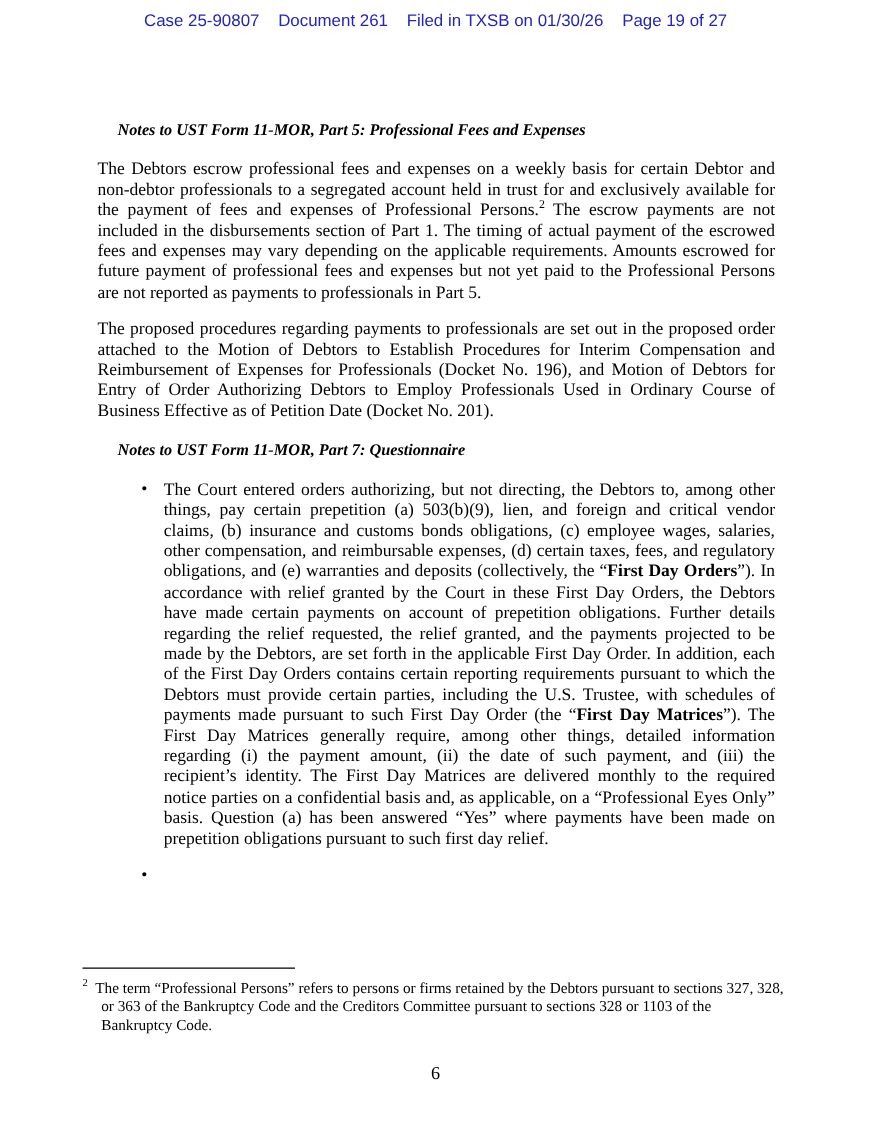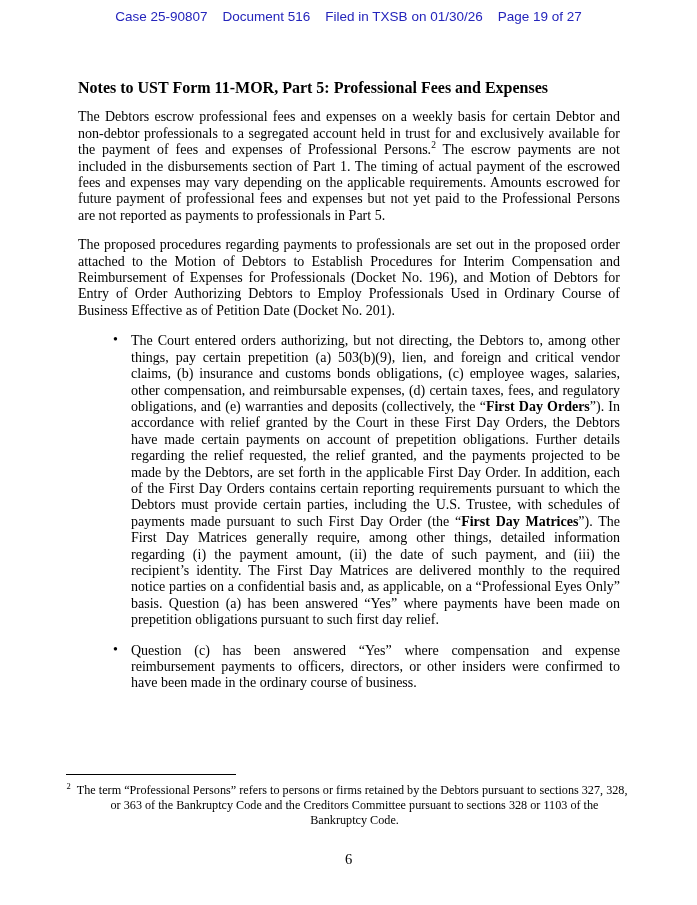--- a/index.html
+++ b/index.html
@@ -26,24 +26,25 @@
   .content {
     position: absolute;
     top: 80px;
     left: 78px;
     width: 542px;
     font-size: 14px;
     line-height: 16.4px;
     text-align: justify;
   }
   .heading {
-    font-size: 16px;
+    font-size: 13px;
     font-weight: bold;
-    margin: 0;
+    margin: 16px;
     text-align: left;
+    font-style: italic;
   }
   .heading.spaced { margin-top: 14px; }
   .para { margin: 13px 0 0 0; }
   .fnref {
     font-size: 9.5px;
     vertical-align: super;
     line-height: 0;
   }
   .cite { }
   .term { font-weight: bold; margin-top: 28px; }
@@ -66,21 +67,21 @@
     font-size: 12.2px;
     line-height: 15.2px;
     text-align: left;
   }
   .fn-rule {
     width: 170px;
     height: 0;
     border-top: 1.5px solid #000;
     margin: 0 0 8px 0;
   }
-  .fn-body { padding-left: 15px; text-indent: -15px; text-align: center; }
+  .fn-body { padding-left: 15px; text-indent: -15px; }
   .fn-marker {
     font-size: 8.5px;
     vertical-align: super;
     line-height: 0;
     margin-right: 6px;
   }
   .page-number {
     position: absolute;
     top: 851px;
     left: 0; right: 0;
@@ -88,38 +89,39 @@
     font-size: 14.5px;
   }
 </style>
 </head>
 <body>
 
 <div class="page">
 
   <div class="stamp">
       <span>Case 25-90807</span>
-      <span>Document 516</span>
+      <span>Document 261</span>
       <span>Filed in TXSB on 01/30/26</span>
       <span>Page 19 of 27</span>
     </div>
 
   <div class="content">
 
     <p class="heading">Notes to UST Form 11-MOR, Part 5: Professional Fees and Expenses</p>
 
     <p class="para"><span>The Debtors escrow professional fees and expenses on a weekly basis for certain Debtor and non-debtor professionals to a segregated account held in trust for and exclusively available for the payment of fees and expenses of Professional Persons.</span><sup class="fnref">2</sup><span> The escrow payments are not included in the disbursements section of Part 1. The timing of actual payment of the escrowed fees and expenses may vary depending on the applicable requirements. Amounts escrowed for future payment of professional fees and expenses but not yet paid to the Professional Persons are not reported as payments to professionals in Part 5.</span></p>
 
     <p class="para"><span>The proposed procedures regarding payments to professionals are set out in the proposed order attached to the </span><span class="cite">Motion of Debtors to Establish Procedures for Interim Compensation and Reimbursement of Expenses for Professionals</span><span> (Docket No. 196), and </span><span class="cite">Motion of Debtors for Entry of Order Authorizing Debtors to Employ Professionals Used in Ordinary Course of Business Effective as of Petition Date</span><span> (Docket No. 201).</span></p>
 
 
+    <p class="heading spaced">Notes to UST Form 11-MOR, Part 7: Questionnaire</p>
 
     <ul class="bullets">
       <li><span class="bullet-glyph">•</span><span>The Court entered orders authorizing, but not directing, the Debtors to, among other things, pay certain prepetition (a) 503(b)(9), lien, and foreign and critical vendor claims, (b) insurance and customs bonds obligations, (c) employee wages, salaries, other compensation, and reimbursable expenses, (d) certain taxes, fees, and regulatory obligations, and (e) warranties and deposits (collectively, the “</span><span class="term">First Day Orders</span><span>”). In accordance with relief granted by the Court in these First Day Orders, the Debtors have made certain payments on account of prepetition obligations. Further details regarding the relief requested, the relief granted, and the payments projected to be made by the Debtors, are set forth in the applicable First Day Order. In addition, each of the First Day Orders contains certain reporting requirements pursuant to which the Debtors must provide certain parties, including the U.S. Trustee, with schedules of payments made pursuant to such First Day Order (the “</span><span class="term">First Day Matrices</span><span>”).  The First Day Matrices generally require, among other things, detailed information regarding (i) the payment amount, (ii) the date of such payment, and (iii) the recipient’s identity.  The First Day Matrices are delivered monthly to the required notice parties on a confidential basis and, as applicable, on a “Professional Eyes Only” basis. Question (a) has been answered “Yes” where payments have been made on prepetition obligations pursuant to such first day relief.</span></li>
-      <li><span class="bullet-glyph">•</span><span>Question (c) has been answered “Yes” where compensation and expense reimbursement payments to officers, directors, or other insiders were confirmed to have been made in the ordinary course of business.</span></li>
+      <li><span class="bullet-glyph">•</span></li>
     </ul>
 
   </div>
 
   <div class="footnote">
     <div class="fn-rule"></div>
     <div class="fn-body"><sup class="fn-marker">2</sup><span>The term “Professional Persons” refers to persons or firms retained by the Debtors pursuant to sections 327, 328, or 363 of the Bankruptcy Code and the Creditors Committee pursuant to sections 328 or 1103 of the Bankruptcy Code.</span></div>
   </div>
 
   <div class="page-number">6</div>

